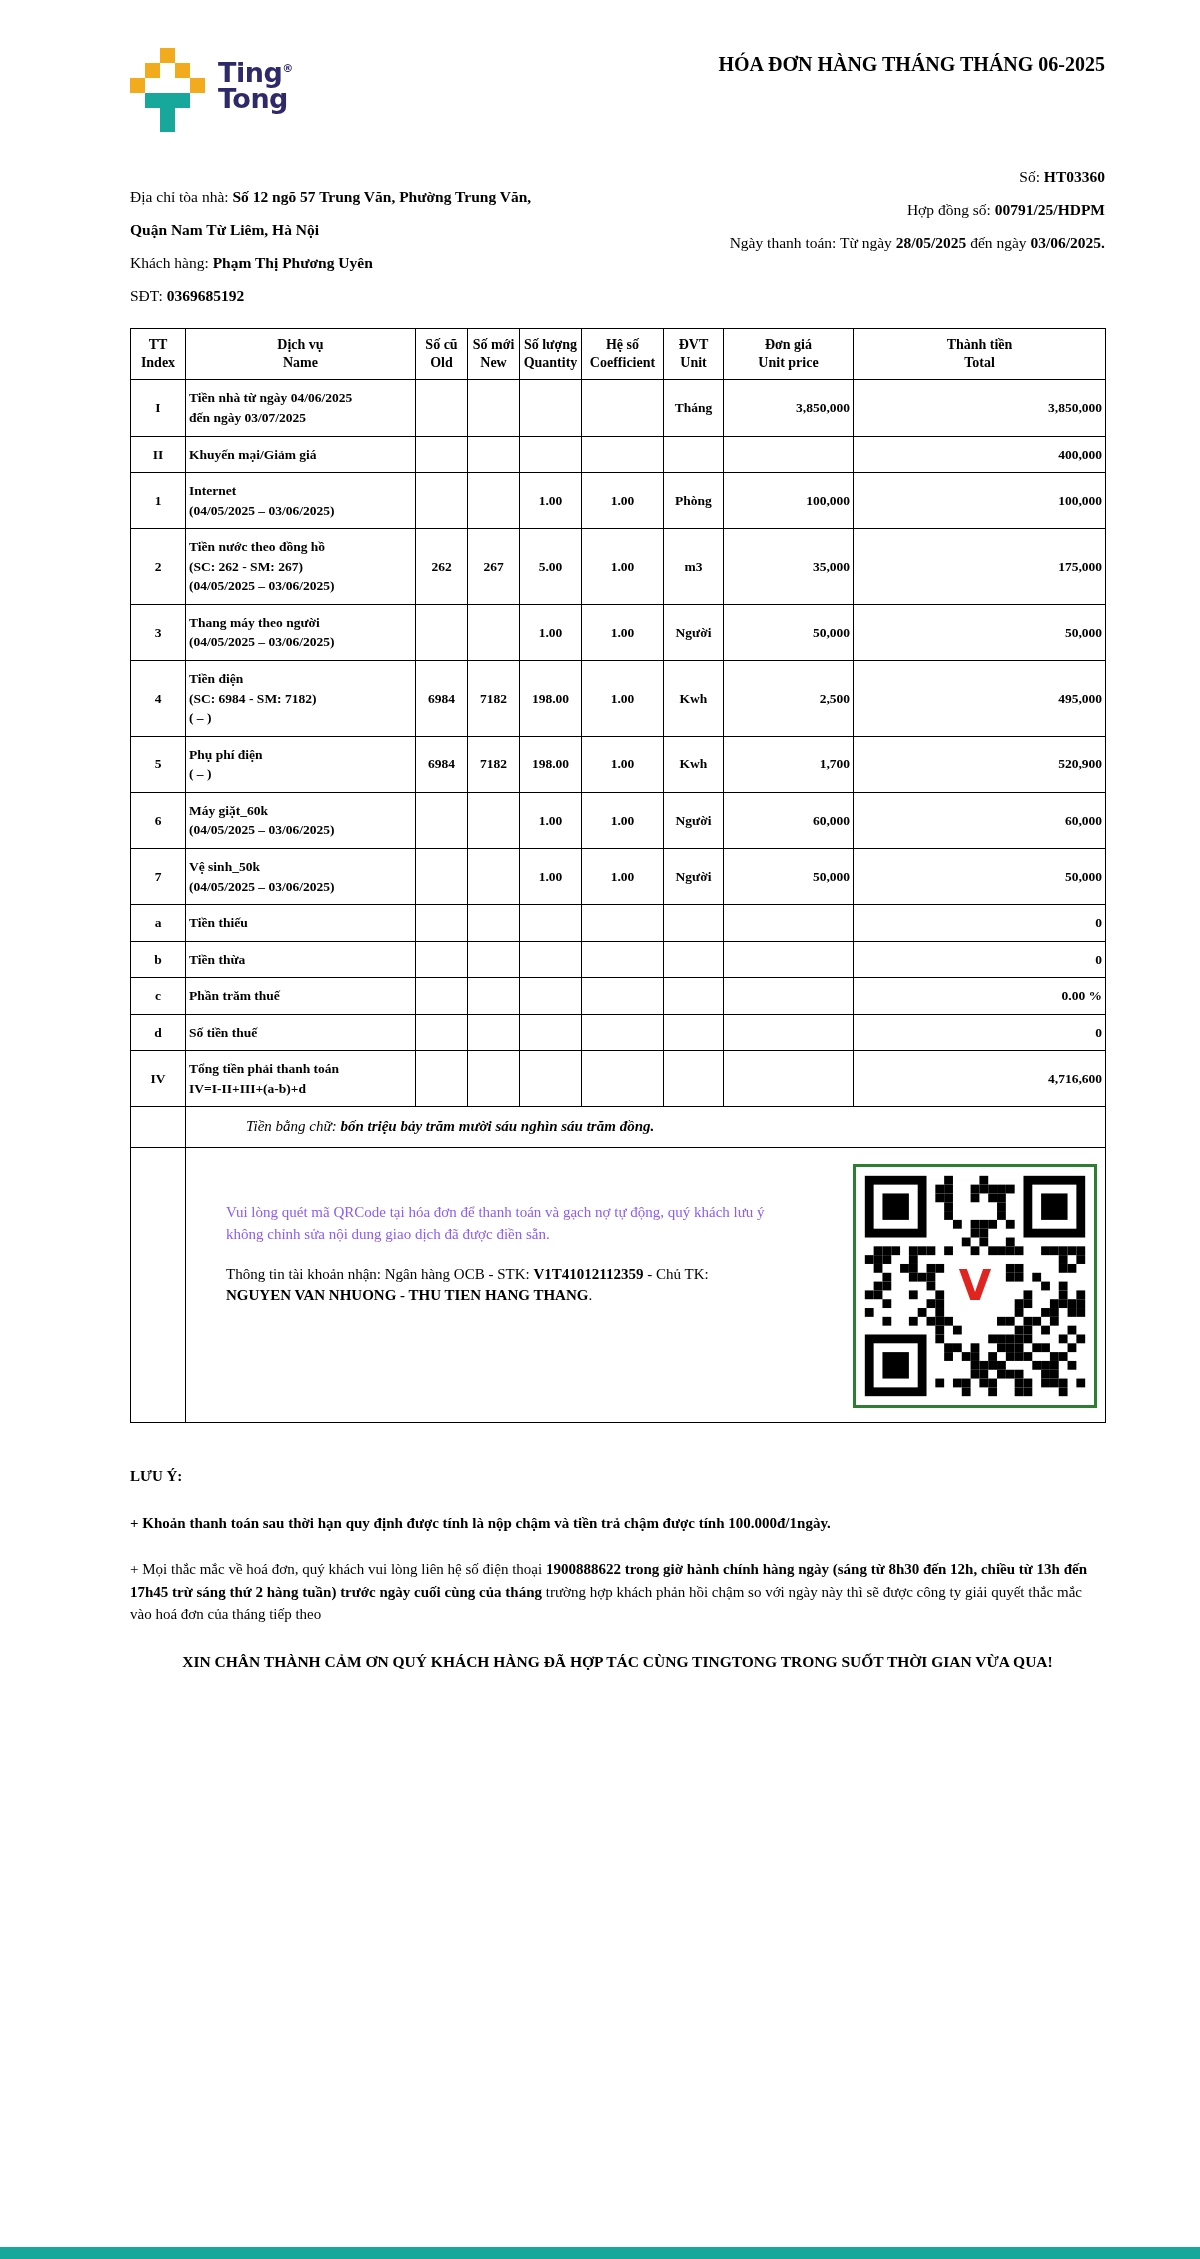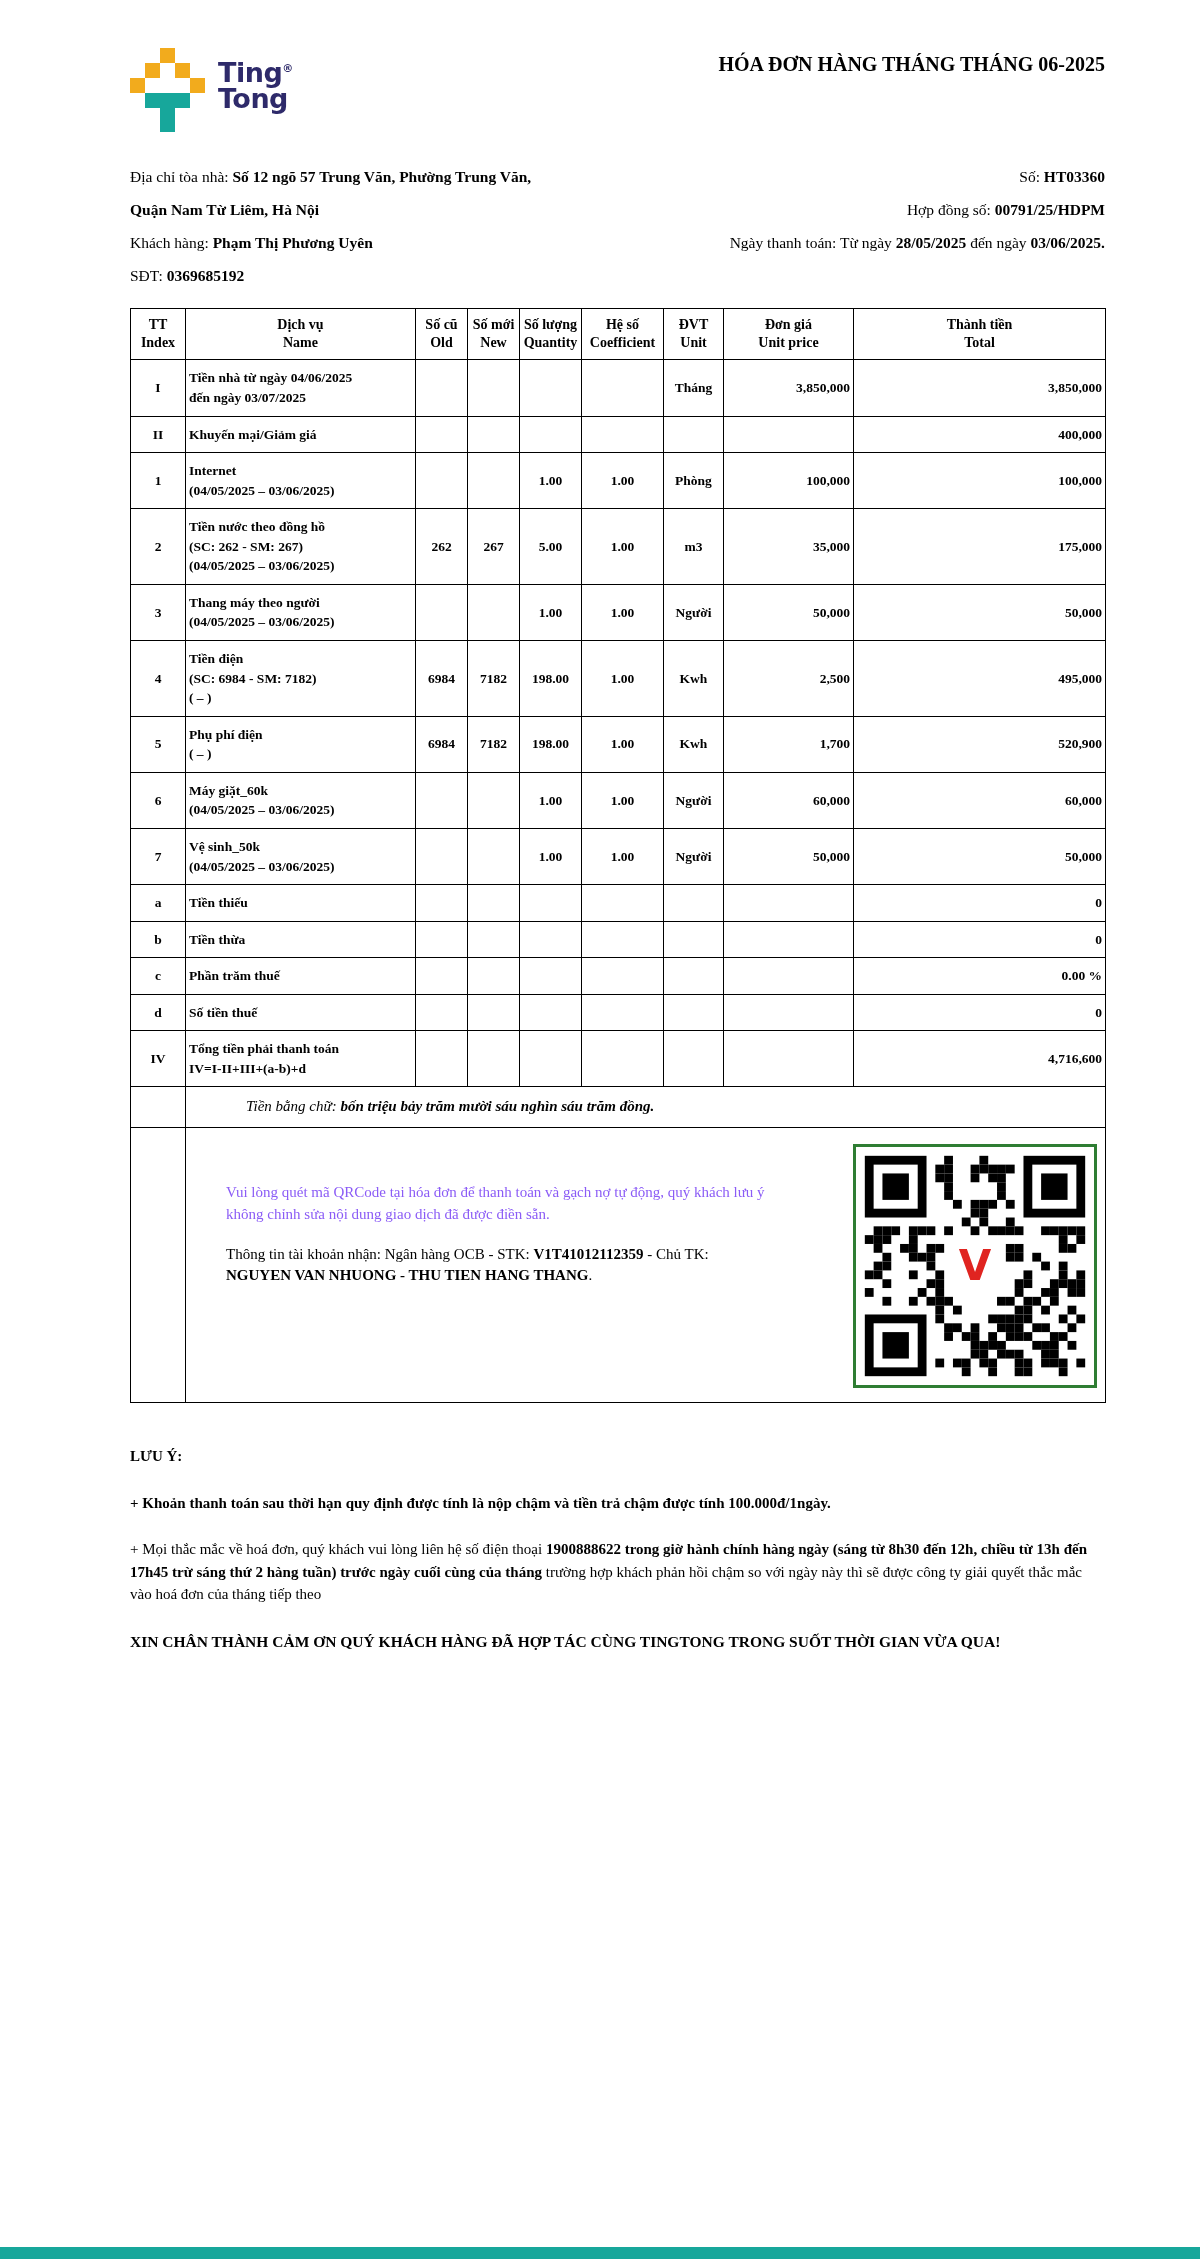--- a/index.html
+++ b/index.html
@@ -13,21 +13,21 @@
   .logo-mark{position:relative;width:78px;height:86px;flex:0 0 auto;}
   .logo-mark .sq{position:absolute;width:15px;height:15px;}
   .logo-word{font-family:"DejaVu Sans",sans-serif;font-weight:bold;font-size:27px;line-height:0.95;
              letter-spacing:-0.5px;margin-top:12px;}
   .logo-word .reg{font-size:11px;vertical-align:super;}
   .title{max-width:450px;text-align:right;font-weight:bold;font-size:20px;line-height:1.45;margin-top:2px;}
 
   
   .info{display:flex;justify-content:space-between;margin-top:26px;font-size:15.5px;}
   .info .line{line-height:33px;}
-  .info-left{width:52%;}
+  .info-left{width:52%;margin-top:20px;}
   .info-right{flex:1;text-align:right;}
   .b{font-weight:bold;}
   .it{font-style:italic;}
 
   
   table.inv{border-collapse:collapse;table-layout:fixed;width:975px;margin-top:16px;}
   table.inv th,table.inv td{border:1.5px solid #000;vertical-align:middle;}
   table.inv th{font-size:14px;font-weight:bold;text-align:center;white-space:pre-line;padding:7px 2px;line-height:1.3;}
   table.inv td{font-size:13.5px;font-weight:bold;padding:8px 3px;line-height:1.45;}
   td.c-tt{text-align:center;}
@@ -43,21 +43,21 @@
   .qr-account{margin:0;}
   .qr-box{position:relative;width:238px;height:238px;background:#fff;flex:0 0 auto;margin-top:2px;}
   .qr-box svg{display:block;width:100%;height:100%;}
   .qr-center{position:absolute;left:50%;top:50%;transform:translate(-50%,-50%);
              width:54px;height:54px;background:#fff;display:flex;align-items:center;justify-content:center;
              font-family:"DejaVu Sans",sans-serif;font-weight:bold;font-size:42px;line-height:1;}
 
   
   .notes{margin-top:42px;font-size:15px;line-height:1.5;}
   .notes p{margin:0 0 24px 0;}
-  .notes .thanks{font-size:15.5px;margin-bottom:0;}
+  .notes .thanks{font-size:15.5px;margin-bottom:0;text-align:center;}
 
   .bottom-bar{position:absolute;left:0;bottom:0;width:100%;height:12px;}
 </style>
 </head>
 <body>
 
 <div class="page">
   <div class="content">
 
     <div class="hdr">

